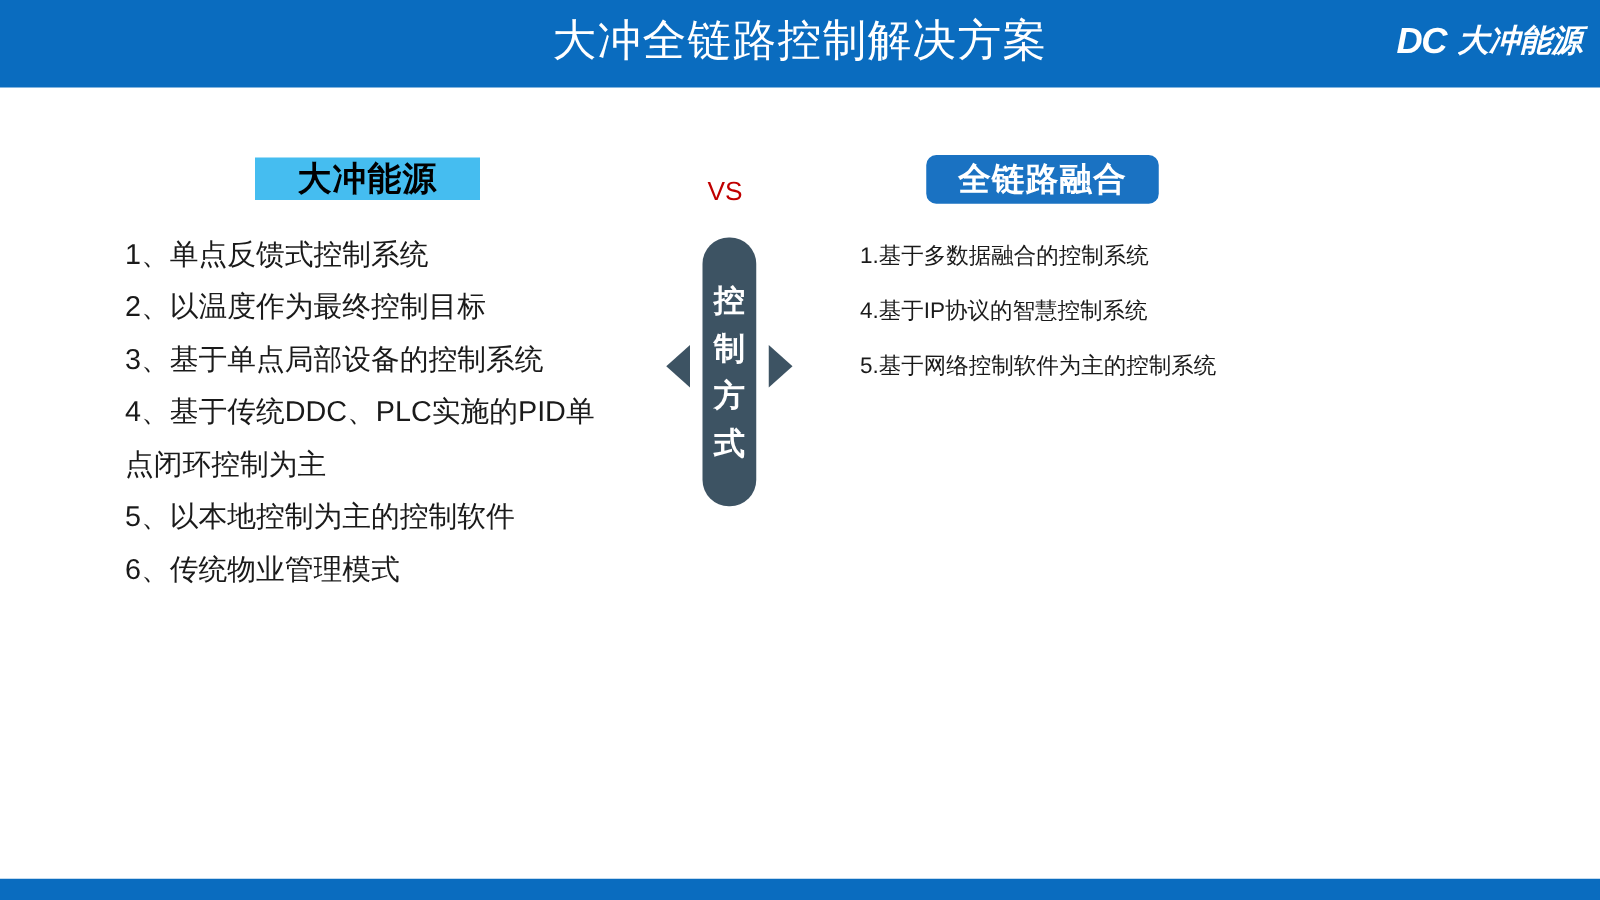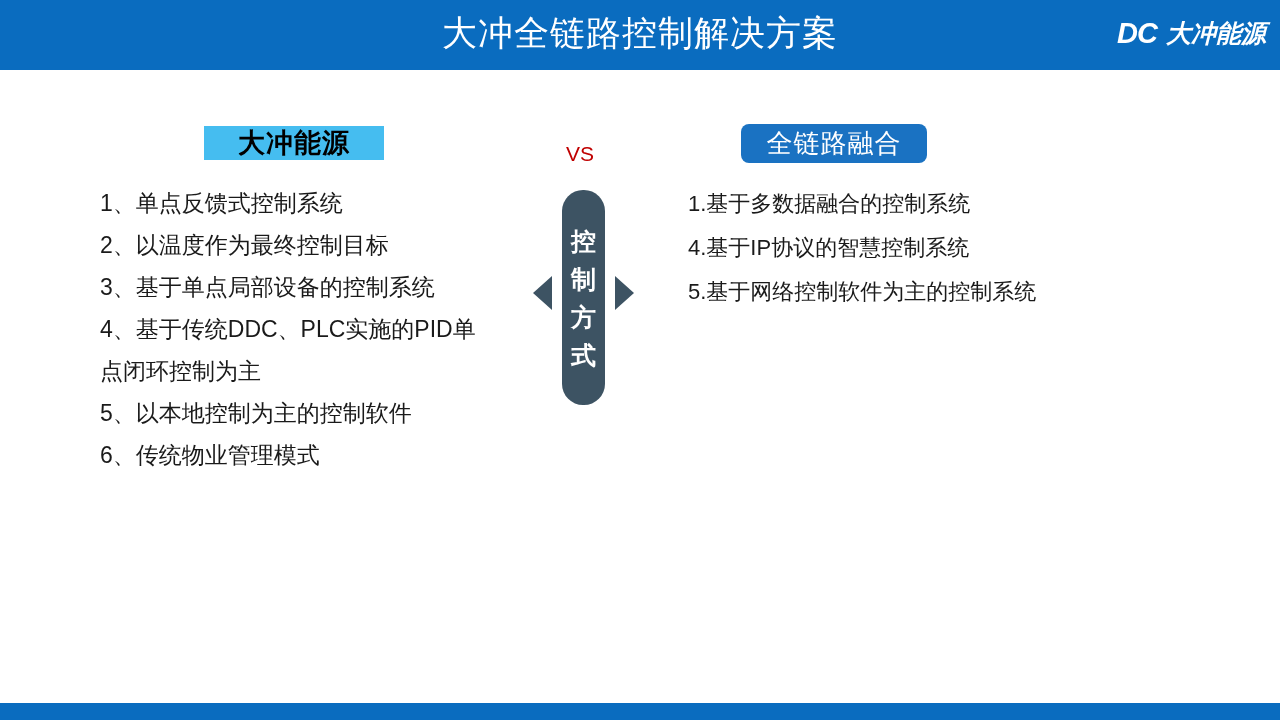--- a/index.html
+++ b/index.html
@@ -93,21 +93,21 @@
   #fullchain-heading {
     position: absolute;
     left: 741px;
     top: 124px;
     width: 186px;
     height: 39px;
     background: #1a72c2;
     border-radius: 8px;
     color: #ffffff;
     font-size: 26px;
-    font-weight: 400;
+    font-weight: 700;
     line-height: 39px;
     text-align: center;
     letter-spacing: 1px;
   }
   #vs-label {
     position: absolute;
     left: 556px;
     top: 141px;
     width: 48px;
     text-align: center;
@@ -132,21 +132,21 @@
   }
 
   #fullchain-list {
     position: absolute;
     left: 688px;
     top: 182px;
     width: 592px;
   }
   #fullchain-list .li {
     color: #1a1a1a;
-    font-size: 22px;
+    font-size: 18px;
     line-height: 44px;
     white-space: pre-wrap;
   }
 
   
   #control-pill {
     position: absolute;
     left: 562px;
     top: 190px;
     width: 43px;

